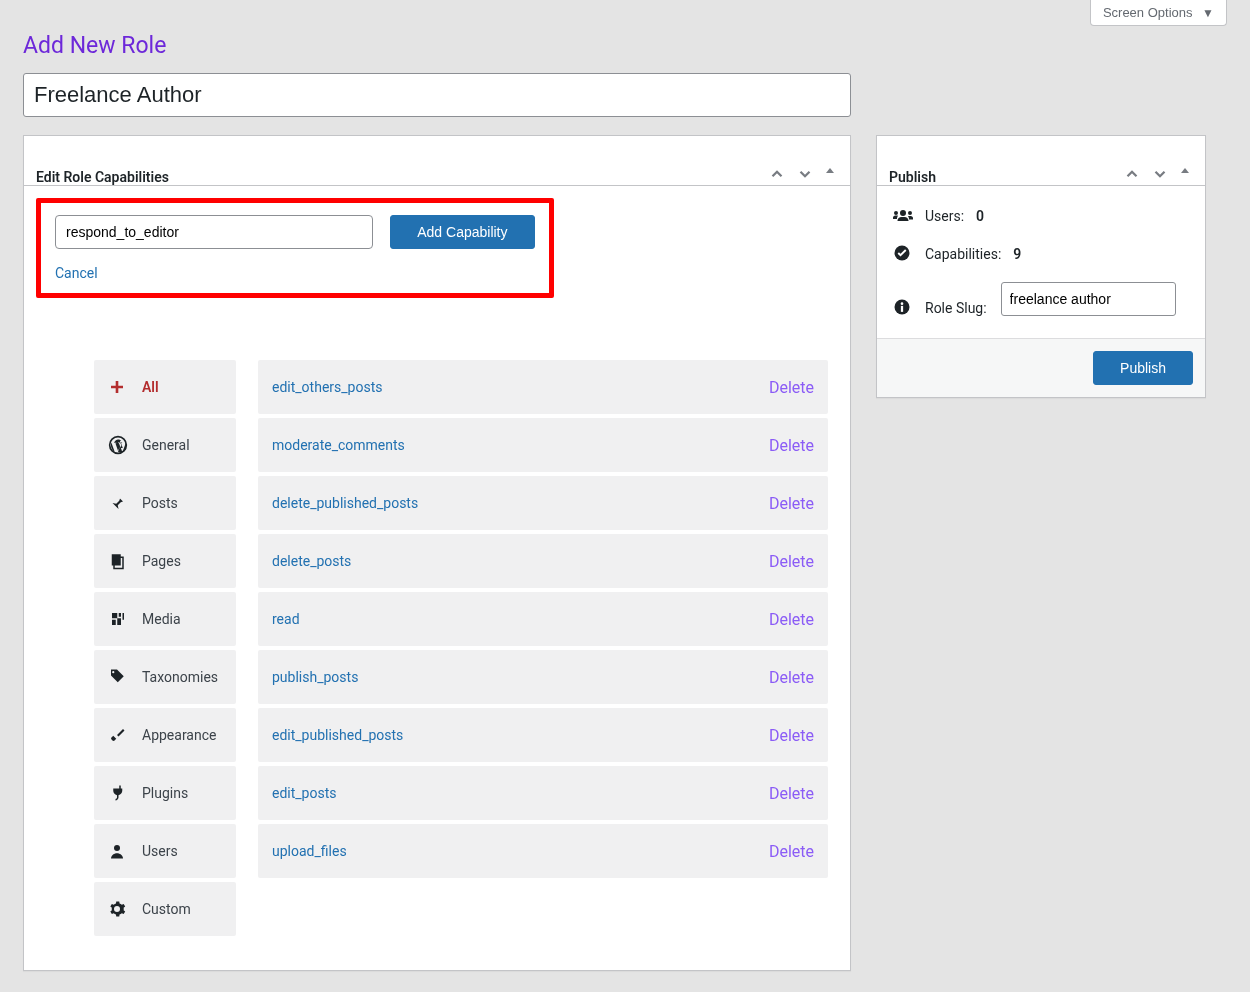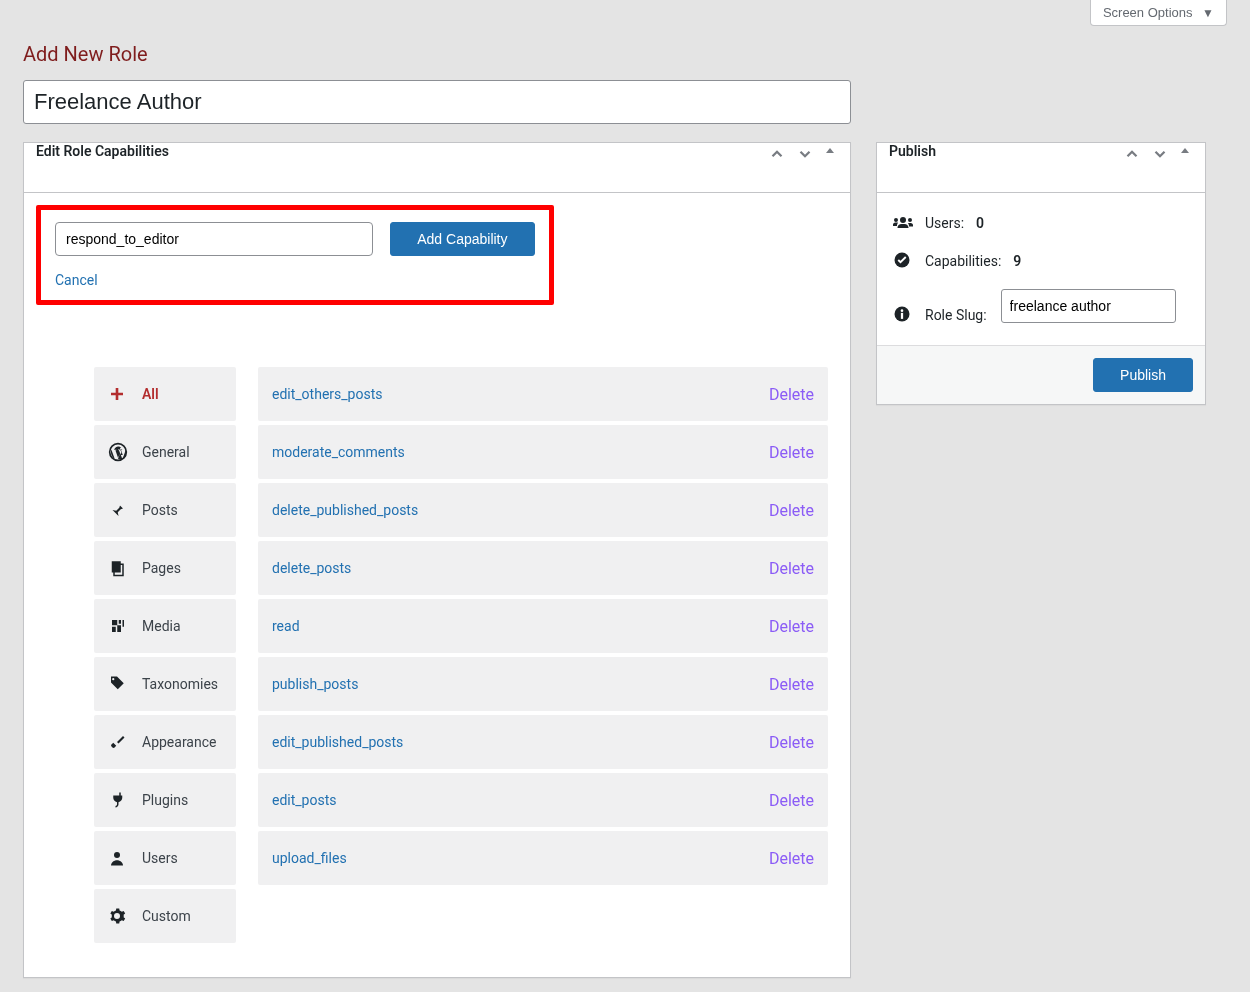--- a/index.html
+++ b/index.html
@@ -20,24 +20,24 @@
   border-top: none;
   padding: 5px 12px;
   font-size: 13px;
   color: #646970;
   border-radius: 0 0 4px 4px;
   cursor: pointer;
 }
 .screen-options-btn .arrow { margin-left: 6px; font-size: 12px; }
 .page-wrap { padding: 0px 23px 20px; }
 .page-title {
-  font-size: 20px;
+  font-size: 23px;
   font-weight: 400;
-  color: #7f1d1d;
-  margin: 16px 0 14px;
+  color: #6d28d9;
+  margin: 6px 0 14px;
 }
 .title-input {
   width: 828px;
   height: 44px;
   padding: 3px 10px;
   font-size: 22px;
   border: 1px solid #8c8f94;
   border-radius: 3px;
   background: #fff;
   color: #1d2327;
@@ -46,21 +46,21 @@
 .main-col { width: 828px; }
 .side-col { width: 330px; }
 .postbox {
   background: #fff;
   border: 1px solid #c3c4c7;
   box-shadow: 0 1px 1px rgba(0,0,0,.04);
   margin-bottom: 20px;
 }
 .postbox-header {
   display: flex;
-  align-items: flex-start;
+  align-items: flex-end;
   justify-content: space-between;
   border-bottom: 1px solid #c3c4c7;
   padding: 0 12px;
   height: 50px;
 }
 .postbox-header h2 { font-size: 14px; font-weight: 600; }
 .postbox-header .controls { display: flex; gap: 6px; font-size: 15px; color: #787c82; }
 .postbox-header .controls span { cursor: pointer; padding: 2px 2px; }
 .inside { padding: 12px; }
 .add-cap-area {

